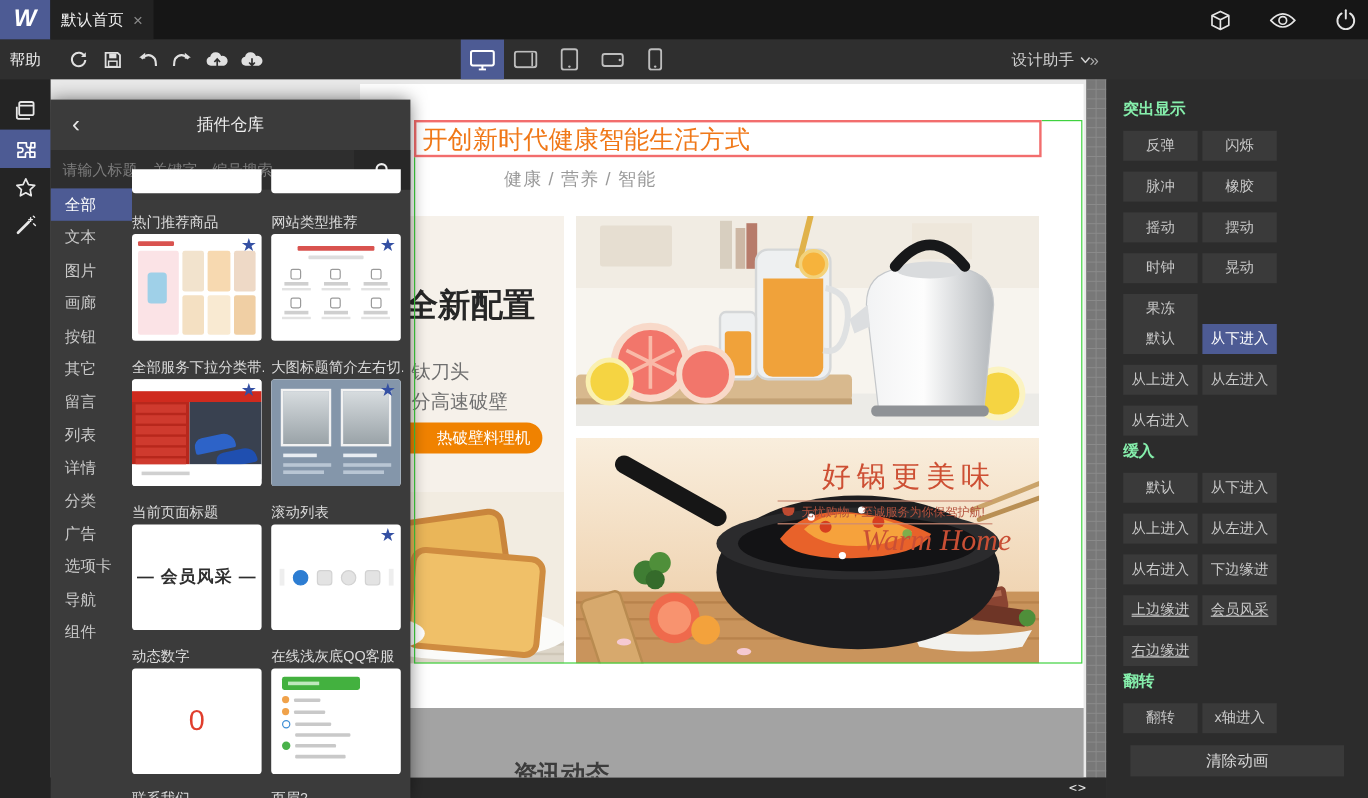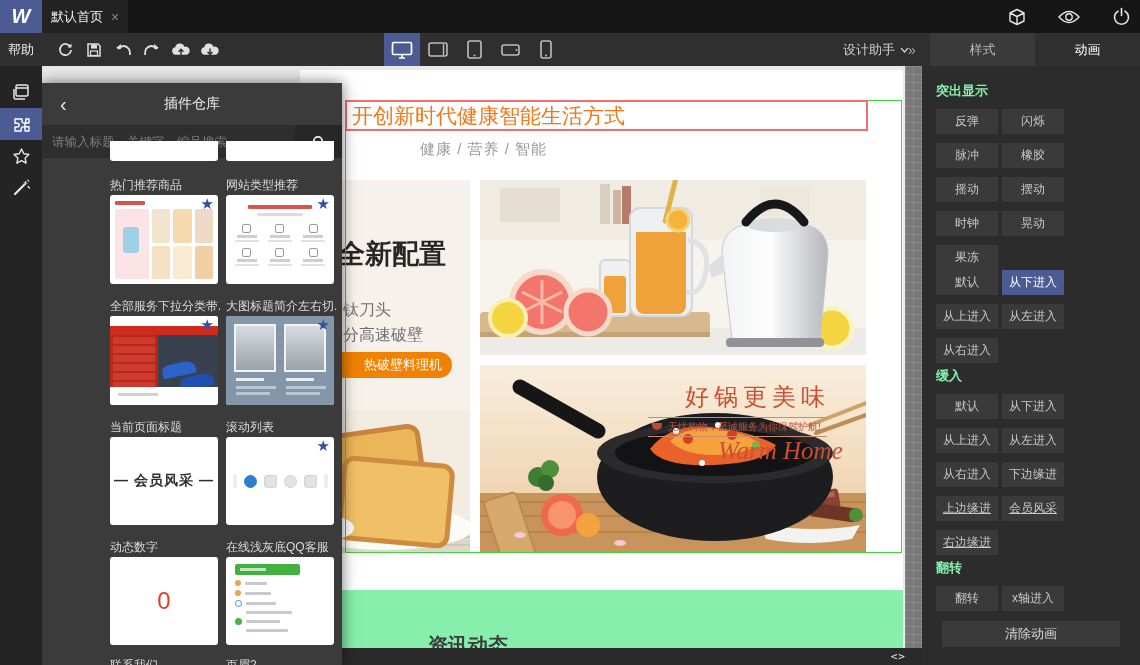--- a/index.html
+++ b/index.html
@@ -41,21 +41,21 @@
   .side-item.active { background:#4d5b94; }
 
   
   .canvas-area { position:absolute; left:42px; top:66px; width:863px; height:582px; background:#e9e9e9; overflow:hidden; z-index:1; }
   .page-white { position:absolute; left:258px; top:4px; width:603px; height:520px; background:#fff; }
   .sel-green { position:absolute; left:303px; top:34px; width:557px; height:453px; border:1px solid #3fd23f; }
   .title-box { position:absolute; left:303px; top:34px; width:523px; height:31px; background:#fff;
     border:2px solid #f26d6d; display:flex; align-items:center; }
   .title-box span { color:#f07818; font-size:21px; padding-left:5px; white-space:nowrap; }
   .subtitle { position:absolute; left:378px; top:74px; color:#9a9a9a; font-size:15px; letter-spacing:1px; }
-  .news-sec { position:absolute; left:258px; top:524px; width:603px; height:58px; background:#86efac; }
+  .news-sec { position:absolute; left:258px; top:524px; width:603px; height:58px; background:#a3a3a3; }
   .news-title { position:absolute; left:128px; top:42px; color:#3c3c3c; font-size:20px; font-weight:bold; }
 
   .toast-banner { position:absolute; left:258px; top:114px; width:170px; height:373px; background:#f6f1ea; overflow:hidden; }
   .tb-head { position:absolute; left:38px; top:56px; color:#262626; font-size:27px; font-weight:bold; white-space:nowrap; }
   .tb-l1 { position:absolute; left:43px; top:120px; color:#6f6f6f; font-size:16px; white-space:nowrap; }
   .tb-l2 { position:absolute; left:43px; top:145px; color:#6f6f6f; font-size:16px; white-space:nowrap; }
   .tb-btn { position:absolute; left:20px; top:172px; width:132px; height:26px; background:#f08200; border-radius:13px;
     color:#fff; font-size:13px; display:flex; align-items:center; justify-content:flex-end; padding-right:10px; white-space:nowrap; }
 
   .kettle-banner { position:absolute; left:438px; top:114px; width:386px; height:175px; overflow:hidden; }
@@ -371,20 +371,36 @@
       <span class="pp-title">插件仓库</span>
     </div>
     <div class="pp-search">
       <input type="text" readonly="" placeholder="请输入标题，关键字，编号搜索" style="">
       <div class="pp-search-btn">
         <svg width="14" height="14" viewBox="0 0 14 14">
           <circle cx="6" cy="6" r="4.2" fill="none" stroke="#eee" stroke-width="1.8"></circle>
           <path d="M9.2 9.2 L13 13" stroke="#eee" stroke-width="1.8"></path>
         </svg>
       </div>
+    </div>
+    <div class="pp-cats">
+      <div class="pp-cat active">全部</div>
+      <div class="pp-cat">文本</div>
+      <div class="pp-cat">图片</div>
+      <div class="pp-cat">画廊</div>
+      <div class="pp-cat">按钮</div>
+      <div class="pp-cat">其它</div>
+      <div class="pp-cat">留言</div>
+      <div class="pp-cat">列表</div>
+      <div class="pp-cat">详情</div>
+      <div class="pp-cat">分类</div>
+      <div class="pp-cat">广告</div>
+      <div class="pp-cat">选项卡</div>
+      <div class="pp-cat">导航</div>
+      <div class="pp-cat">组件</div>
     </div>
 
     <div class="thumb c1" style="top:58px;height:20px;border-radius:0 0 3px 3px"></div>
     <div class="thumb c2" style="top:58px;height:20px;border-radius:0 0 3px 3px"></div>
 
     <div class="plabel c1" style="top:94px">热门推荐商品</div>
     <div class="plabel c2" style="top:94px">网站类型推荐</div>
     <div class="thumb c1" style="top:112px;height:89px">
       <span class="thumb-star">★</span>
       <div class="t-prod">
@@ -660,18 +676,14 @@
       </span>
     </div>
     <div class="assistant">
       <span>设计助手</span>
       <svg width="9" height="6" viewBox="0 0 9 6">
         <path d="M1 1l3.5 4L8 1" fill="none" stroke="#cfcfcf" stroke-width="1.3"></path>
       </svg>
     </div>
     <span class="collapse">»</span>
   </div>
-  <div class="right-tabs">
-    <span class="rtab style">样式</span>
-    <span class="rtab anim">动画</span>
-  </div>
 
 </div>
 
 </body></html>

